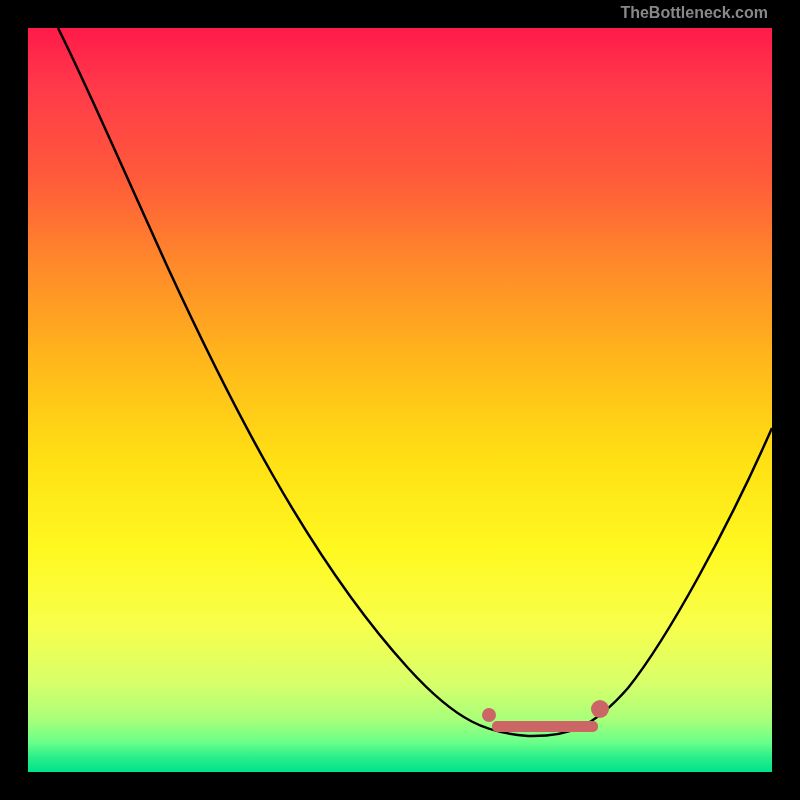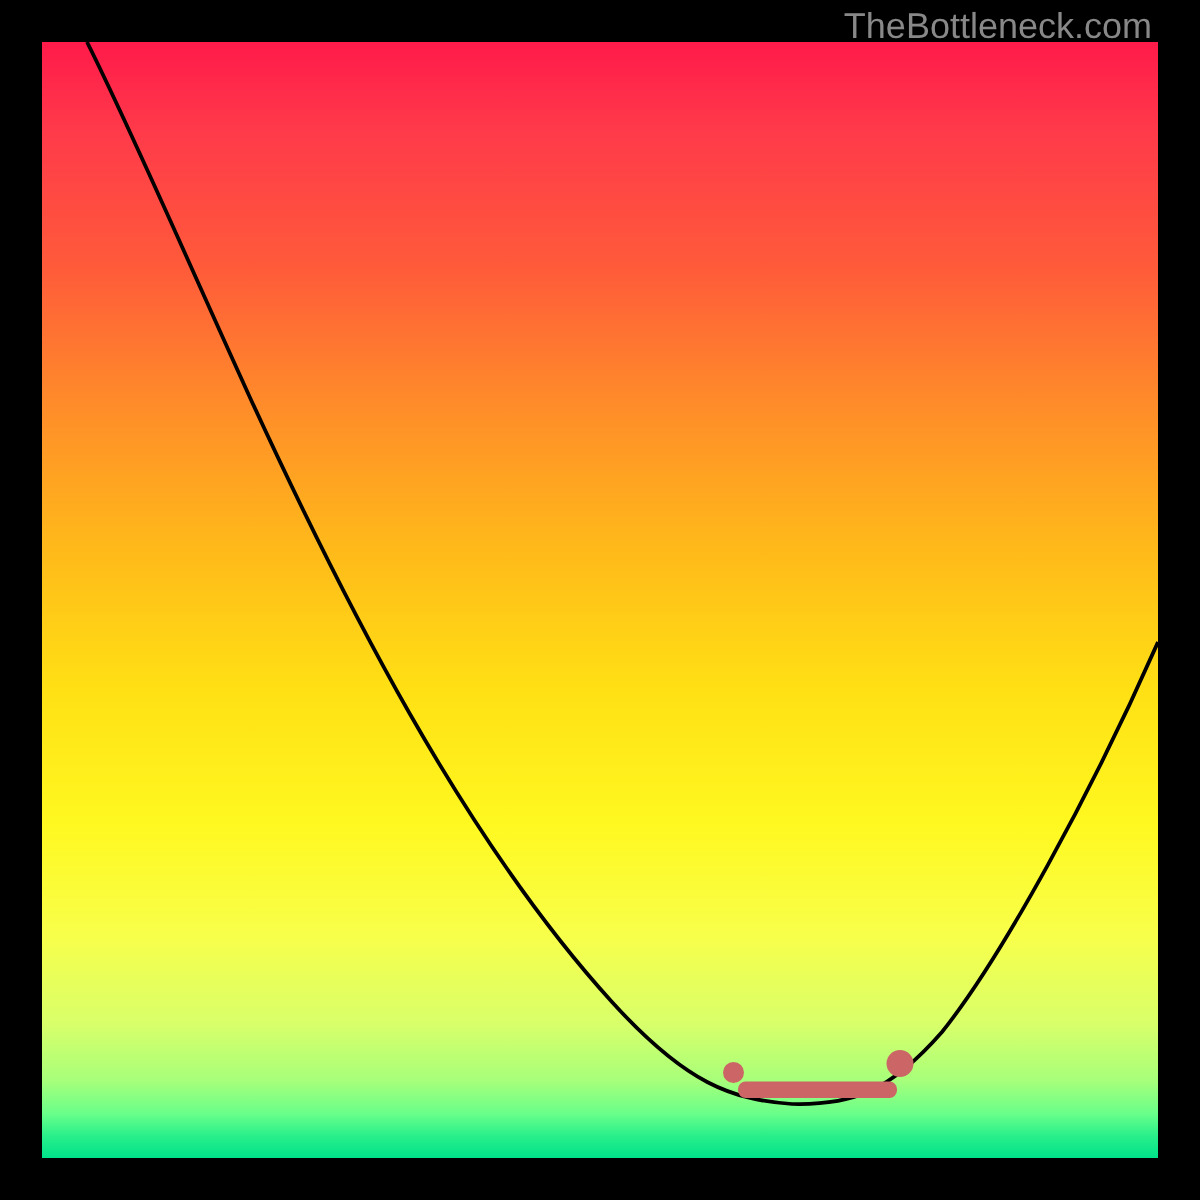--- a/index.html
+++ b/index.html
@@ -31,22 +31,22 @@
       #2aef8a 98%,
       #00e28a 100%
     );
     overflow: hidden;
   }
   .watermark {
     position: absolute;
     top: 4px;
     right: 32px;
     color: #888;
-    font-size: 24px;
-    font-weight: 400;
+    font-size: 16px;
+    font-weight: 700;
     z-index: 10;
   }
   svg.curve {
     position: absolute;
     left: 0;
     top: 0;
     width: 744px;
     height: 744px;
   }
   .marker {

